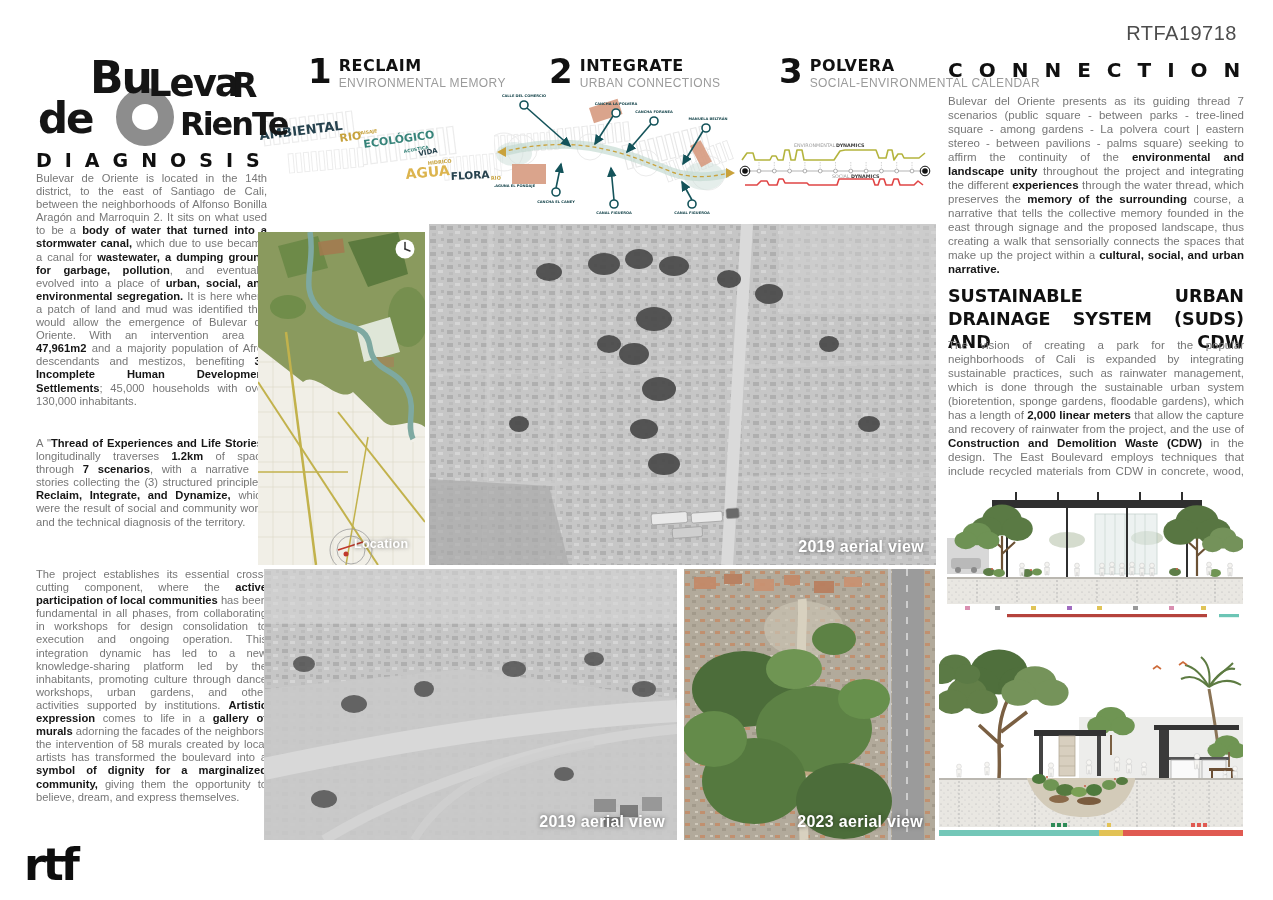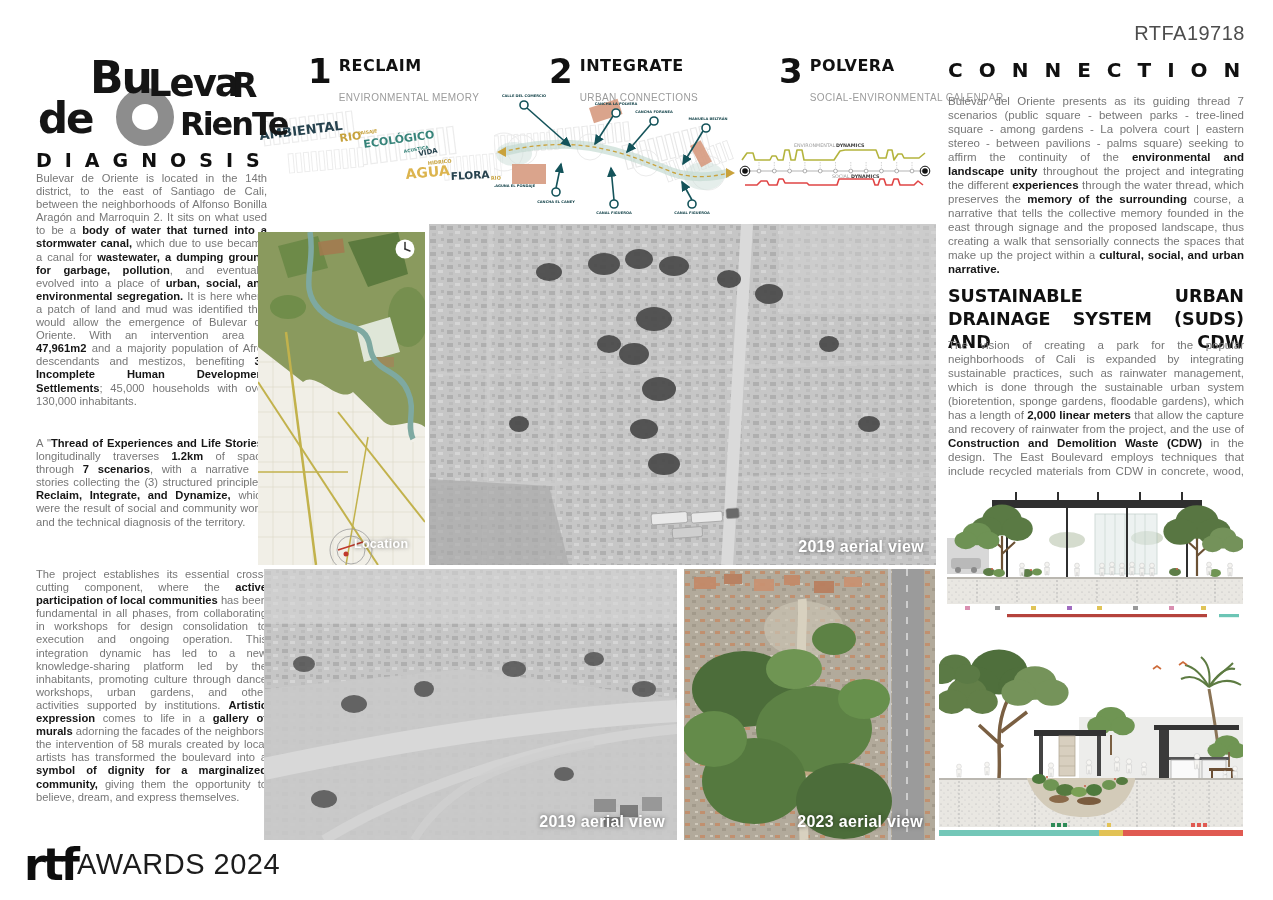--- a/index.html
+++ b/index.html
@@ -15,32 +15,32 @@
              text-align:justify;text-align-last:justify}
   
   .body-text{font-size:11.2px;line-height:1.17;color:#767676;text-align:justify}
   .body-text b{color:#161616;font-weight:bold}
   .rcol-text{font-size:11.5px;line-height:1.22;color:#767676;text-align:justify}
   .rcol-text b{color:#161616;font-weight:bold}
   
   .sec{display:flex;gap:7px;align-items:flex-start}
   .sec-num{font-family:"DejaVu Sans",sans-serif;font-weight:bold;font-size:34px;line-height:.82;color:#111}
   .sec-title{font-family:"DejaVu Sans",sans-serif;font-weight:bold;font-size:16px;letter-spacing:.5px;line-height:1;color:#111}
-  .sec-sub{font-size:10px;color:#9b9b9b;letter-spacing:.4px;margin-top:18px}
+  .sec-sub{font-size:12px;color:#9b9b9b;letter-spacing:.4px;margin-top:2px}
   
   .photo{position:absolute;overflow:hidden;background:#a21caf}
   .cap{position:absolute;right:12px;bottom:9px;color:#fff;font-weight:bold;font-size:16px;
        text-shadow:0 0 4px rgba(0,0,0,.5);letter-spacing:.3px}
   .cap-left{right:auto}
   
   .logo-wrap{width:218px;height:92px}
   .logo-letter{position:absolute;font-family:"DejaVu Sans",sans-serif;font-weight:bold;color:#151515;letter-spacing:-2px;line-height:1;z-index:1}
   .logo-ring{position:absolute;border-radius:50%;border:16px solid #8d8d8d;width:58px;height:58px;z-index:0}
   
-  .footer{display:flex;align-items:center;gap:0}
+  .footer{display:flex;align-items:center;gap:6px}
   .footer-brand{font-family:"DejaVu Sans",sans-serif;font-weight:bold;font-size:44px;line-height:.9;letter-spacing:-3px;color:#0e0e0e}
   .footer-text{font-size:29px;color:#1c1c1c;letter-spacing:.5px}
 </style>
 </head>
 <body>
 
 <svg class="abs" width="0" height="0">
   <defs>
     <pattern id="urb" width="17" height="13" patternUnits="userSpaceOnUse">
       <rect width="17" height="13" fill="#c6c6c6"></rect>
@@ -79,39 +79,38 @@
       <ellipse cx="0" cy="0" rx="9" ry="7"></ellipse>
       <ellipse cx="-7" cy="4" rx="7" ry="5.5"></ellipse>
       <ellipse cx="7" cy="4" rx="7" ry="5.5"></ellipse>
     </g>
     <marker id="ah" markerWidth="7" markerHeight="7" refX="5.5" refY="3" orient="auto">
       <path d="M0,0 L6.5,3 L0,6 Z" fill="#14535a"></path>
     </marker>
   </defs>
 </svg>
 
-<div class="abs code" style="right:28px;top:22px">RTFA19718</div>
+<div class="abs code" style="right:36px;top:22px">RTFA19718</div>
 
 <div class="abs logo-wrap" style="left:38px;top:60px">
   <div class="logo-ring" style="left:78px;top:28px"></div>
   <span class="logo-letter" style="left:52px;top:-4px;font-size:44px">Bu</span>
   <span class="logo-letter" style="left:110px;top:5px;font-size:37px">Leva</span>
   <span class="logo-letter" style="left:194px;top:9px;font-size:33px">R</span>
   <span class="logo-letter" style="left:0px;top:38px;font-size:42px">de</span>
   <span class="logo-letter" style="left:142px;top:48px;font-size:32px">RienTe</span>
 </div>
 
 <div id="diagnosis-heading" class="abs col-head" style="left:36px;top:149px;width:232px">DIAGNOSIS</div>
 <div class="abs body-text" style="left:36px;top:172px;width:231px"><span>Bulevar de Oriente is located in the 14th district, to the east of Santiago de Cali, between the neighborhoods of Alfonso Bonilla Aragón and Marroquin 2. It sits on what used to be a </span><b>body of water that turned into a stormwater canal,</b><span> which due to use became a canal for </span><b>wastewater, a dumping ground for garbage, pollution</b><span>, and eventually evolved into a place of </span><b>urban, social, and environmental segregation.</b><span> It is here where a patch of land and mud was identified that would allow the emergence of Bulevar de Oriente. With an intervention area of </span><b>47,961m2</b><span> and a majority population of Afro-descendants and mestizos, benefiting </span><b>31 Incomplete Human Development Settlements</b><span>; 45,000 households with over 130,000 inhabitants.</span></div>
 <div class="abs body-text" style="left:36px;top:437px;width:231px"><span>A "</span><b>Thread of Experiences and Life Stories</b><span>" longitudinally traverses </span><b>1.2km</b><span> of space through </span><b>7 scenarios</b><span>, with a narrative of stories collecting the (3) structured principles: </span><b>Reclaim, Integrate, and Dynamize,</b><span> which were the result of social and community work, and the technical diagnosis of the territory.</span></div>
 <div class="abs body-text" style="left:36px;top:568px;width:231px"><span>The project establishes its essential cross-cutting component, where the </span><b>active participation of local communities</b><span> has been fundamental in all phases, from collaborating in workshops for design consolidation to execution and ongoing operation. This integration dynamic has led to a new knowledge-sharing platform led by the inhabitants, promoting culture through dance workshops, urban gardens, and other activities supported by institutions. </span><b>Artistic expression</b><span> comes to life in a </span><b>gallery of murals</b><span> adorning the facades of the neighbors; the intervention of 58 murals created by local artists has transformed the boulevard into a </span><b>symbol of dignity for a marginalized community,</b><span> giving them the opportunity to believe, dream, and express themselves.</span></div>
 
 <div class="abs footer" style="left:24px;top:845px">
   <span class="footer-brand">rtf</span>
-  <span class="footer-text">AWARDS 2024</span>
 </div>
 
 <div class="abs sec" style="left:308px;top:58px">
   <span class="sec-num">1</span>
   <span>
     <div class="sec-title">RECLAIM</div>
     <div class="sec-sub">ENVIRONMENTAL MEMORY</div>
   </span>
 </div>
 <div class="abs sec" style="left:549px;top:58px">

